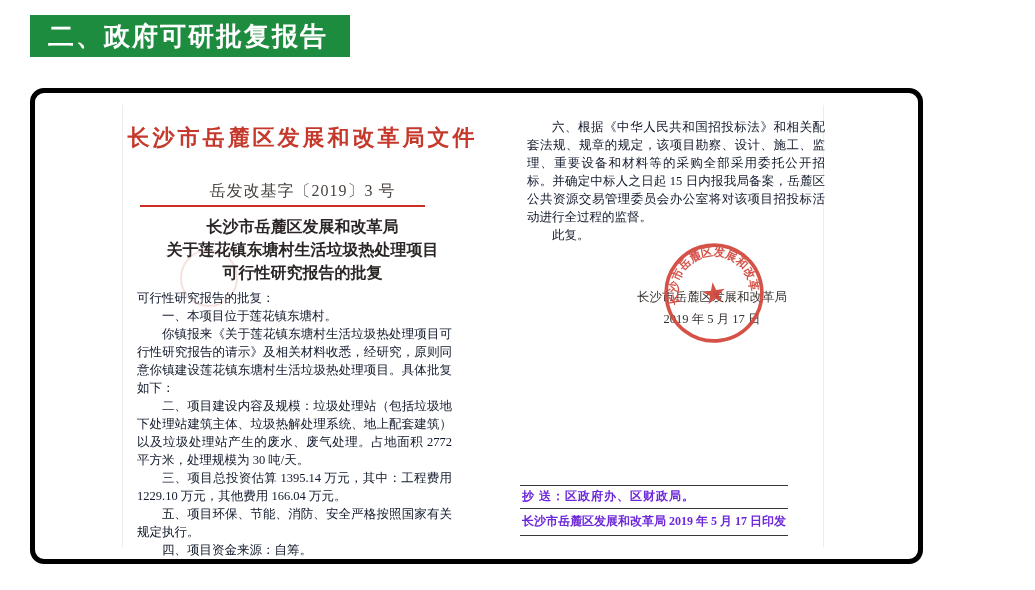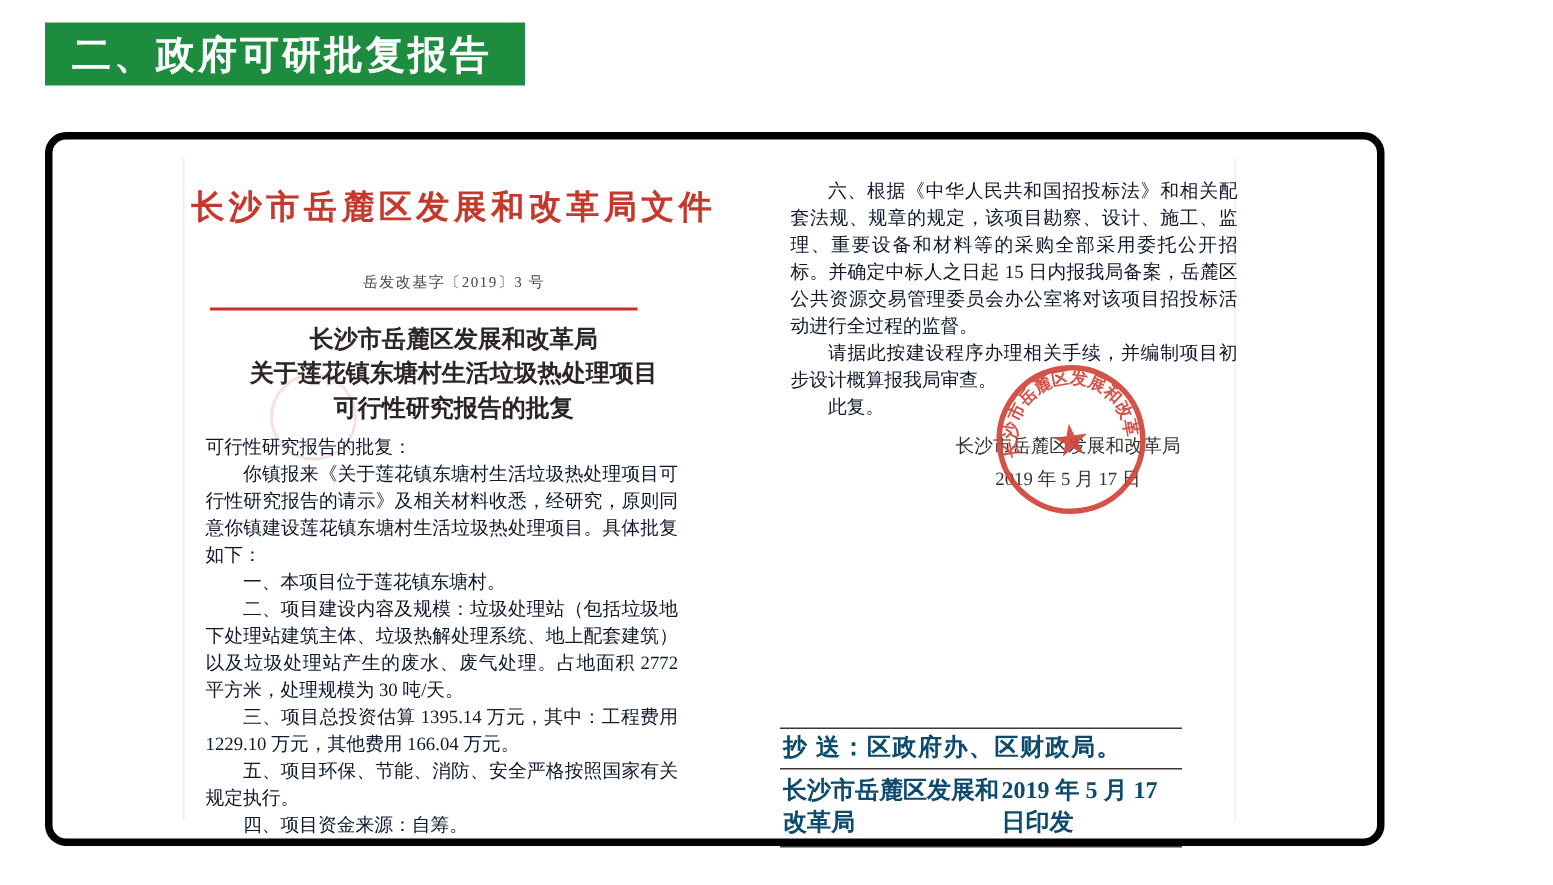--- a/index.html
+++ b/index.html
@@ -34,21 +34,21 @@
   .edge-right { left: 788px; }
 
   
   .agency-header {
     position: absolute; left: 85px; top: 30px; width: 365px;
     text-align: center; color: #c5392c; font-weight: bold;
     font-size: 22px; letter-spacing: 3px; white-space: nowrap;
   }
   .doc-number {
     position: absolute; left: 85px; top: 88px; width: 365px;
-    text-align: center; color: #4a4440; font-size: 10px; letter-spacing: 1px;
+    text-align: center; color: #4a4440; font-size: 16px; letter-spacing: 1px;
   }
   .red-rule {
     position: absolute; left: 105px; top: 112px; width: 285px;
     height: 0; border-top: 2px solid #cc2d26;
   }
   .doc-title {
     position: absolute; left: 75px; top: 122px; width: 385px;
     text-align: center; color: #2b2625; font-weight: bold;
     font-size: 16px; line-height: 23px;
   }
@@ -72,21 +72,21 @@
   }
   .seal {
     position: absolute; left: 627px; top: 148px; width: 104px; height: 104px;
     transform: rotate(-8deg); opacity: 0.92; pointer-events: none;
   }
 
   
   .footer {
     position: absolute; left: 485px; top: 392px; width: 268px;
     border-top: 1.5px solid #3b3634; border-bottom: 1.5px solid #3b3634;
-    color: #0c4a6e; font-size: 16px;
+    color: #6d28d9; font-size: 12px;
   }
   .footer .row-cc {
     border-bottom: 1px solid #3b3634; padding: 2px 2px 3px 2px;
     font-weight: 600; letter-spacing: 1px;
   }
   .footer .row-print {
     display: flex; justify-content: space-between; align-items: center;
     padding: 4px 2px 5px 2px; font-weight: 600;
   }
 </style>
@@ -114,31 +114,30 @@
       <div class="ghost-seal"></div>
 
       <div class="doc-title">
         <div>长沙市岳麓区发展和改革局</div>
         <div>关于莲花镇东塘村生活垃圾热处理项目</div>
         <div>可行性研究报告的批复</div>
       </div>
 
       <div class="body-block body-left">
         <p class="salutation">可行性研究报告的批复：</p>
+        <p>一、本项目位于莲花镇东塘村。</p>
         <p>你镇报来《关于莲花镇东塘村生活垃圾热处理项目可行性研究报告的请示》及相关材料收悉，经研究，原则同意你镇建设莲花镇东塘村生活垃圾热处理项目。具体批复如下：</p>
-        <p>一、本项目位于莲花镇东塘村。</p>
         <p>二、项目建设内容及规模：垃圾处理站（包括垃圾地下处理站建筑主体、垃圾热解处理系统、地上配套建筑）以及垃圾处理站产生的废水、废气处理。占地面积 2772 平方米，处理规模为 30 吨/天。</p>
         <p>三、项目总投资估算 1395.14 万元，其中：工程费用 1229.10 万元，其他费用 166.04 万元。</p>
         <p>五、项目环保、节能、消防、安全严格按照国家有关规定执行。</p>
         <p>四、项目资金来源：自筹。</p>
       </div>
 
       <div class="body-block body-right">
         <p>六、根据《中华人民共和国招投标法》和相关配套法规、规章的规定，该项目勘察、设计、施工、监理、重要设备和材料等的采购全部采用委托公开招标。并确定中标人之日起 15 日内报我局备案，岳麓区公共资源交易管理委员会办公室将对该项目招投标活动进行全过程的监督。</p>
-        <p>请据此按建设程序办理相关手续，并编制项目初步设计概算报我局审查。</p>
         <p>此复。</p>
       </div>
 
       <div class="signature">
         <div>长沙市岳麓区发展和改革局</div>
         <div>2019 年 5 月 17 日</div>
       </div>
 
       <svg class="seal" viewBox="0 0 100 100">
         <circle cx="50" cy="50" r="46" fill="none" stroke="#d2443a" stroke-width="3.5"></circle>

